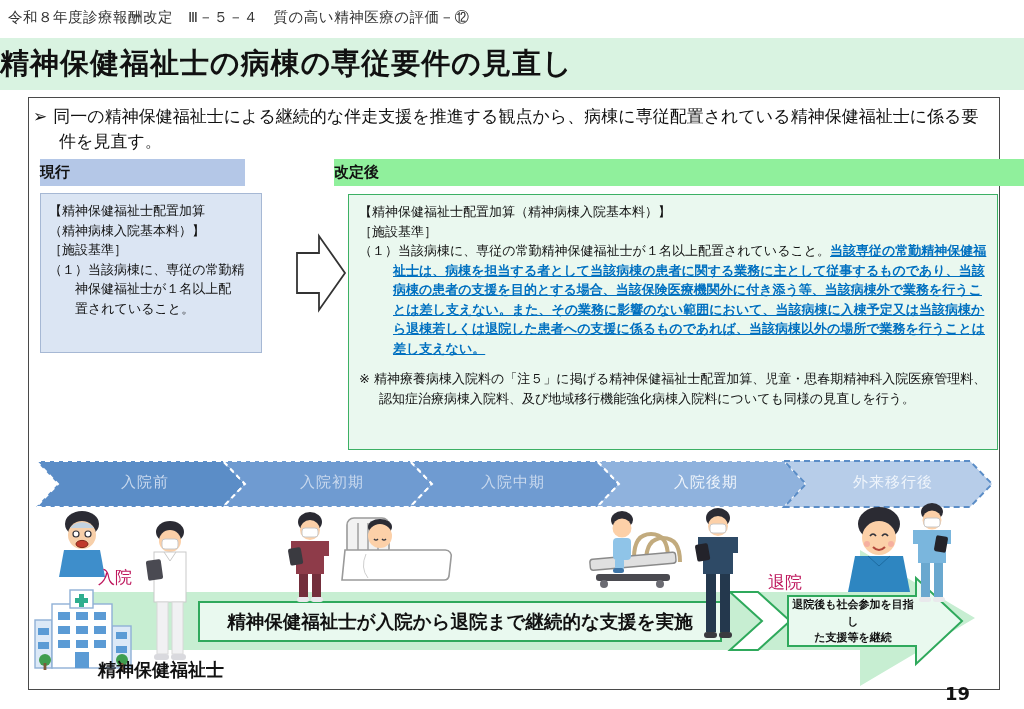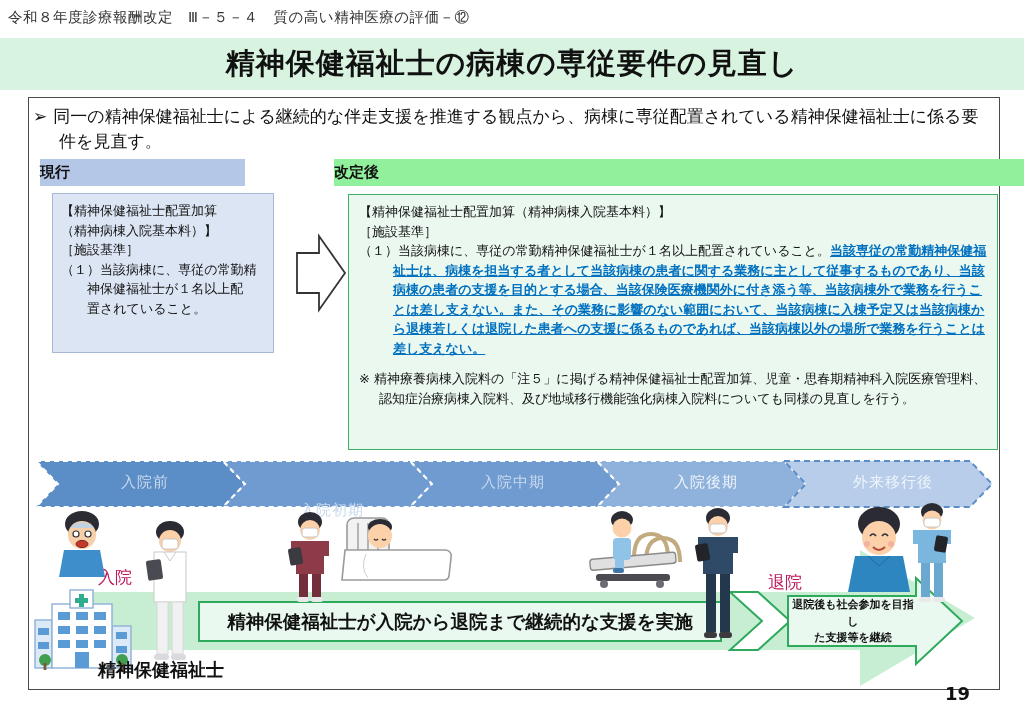--- a/index.html
+++ b/index.html
@@ -7,34 +7,34 @@
   .slide {
     position:relative; width:1024px; height:709px; background:#ffffff;
     font-family:"DejaVu Sans","Liberation Sans",sans-serif; color:#1a1a1a;
     overflow:hidden;
   }
   .abs { position:absolute; }
 
   .doc-header { left:8px; top:8px; width:1000px; font-size:14.5px; color:#333; letter-spacing:0.5px; }
 
   .title-bar { left:0; top:38px; width:1024px; height:52px; background:#d9f3e1;
-    display:flex; align-items:center; justify-content:center; }
+    display:flex; align-items:center; justify-content:flex-start; }
   .title-bar h1 { font-size:29px; font-weight:bold; color:#111; letter-spacing:1px; }
 
   .outer-box { left:28px; top:97px; width:972px; height:593px; border:1.6px solid #4a4a4a; background:#fff; }
 
   .lead { left:33px; top:104px; width:960px; font-size:17px; line-height:1.45;
     padding-left:26px; text-indent:-26px; color:#111; }
   .lead .marker { margin-right:6px; }
 
   .col-header { height:27px; line-height:27px; font-weight:bold; font-size:15px; color:#111; }
   .current-header { left:40px; top:159px; width:205px; background:#b4c7e7; }
   .revised-header { left:298px; top:159px; width:700px; background:#90f09c;margin-left:36px; }
 
-  .current-box { left:52px; top:193px; width:222px; height:160px; background:#dbe5f3;
+  .current-box { left:40px; top:193px; width:222px; height:160px; background:#dbe5f3;
     border:1px solid #a6b8d4; padding:7px 8px; font-size:13px; line-height:1.5;
     white-space:pre-line; color:#111; }
 
   .revised-box { left:348px; top:194px; width:650px; height:256px; background:#eaf8ef;
     border:1.6px solid #3cb064; padding:7px 10px 6px 10px; font-size:13px; line-height:1.5; color:#111; }
   .revised-box .hang-item { padding-left:34px; text-indent:-34px; }
   .revised-box .hang-note { margin-top:11px; padding-left:20px; text-indent:-20px; }
   .blue-ins { color:#0070c0; font-weight:bold; text-decoration:underline; }
 
   .phase-label { top:473px; width:150px; text-align:center; font-size:15px; letter-spacing:1px; }
@@ -88,21 +88,21 @@
   </div>
 
   <svg class="abs" style="left:35px; top:460px;" width="960" height="48" viewBox="0 0 960 48">
     <polygon points="1,1 188,1 210,24 188,47 1,47 23,24" fill="#5b8dc7" stroke="#ffffff" stroke-width="2" stroke-dasharray="5 4"></polygon>
     <polygon points="188,1 375,1 397,24 375,47 188,47 210,24" fill="#6f9bd1" stroke="#ffffff" stroke-width="2" stroke-dasharray="5 4"></polygon>
     <polygon points="375,1 562,1 584,24 562,47 375,47 397,24" fill="#6f9bd1" stroke="#ffffff" stroke-width="2" stroke-dasharray="5 4"></polygon>
     <polygon points="562,1 749,1 771,24 749,47 562,47 584,24" fill="#8fb2dd" stroke="#ffffff" stroke-width="2" stroke-dasharray="5 4"></polygon>
     <polygon points="749,1 935,1 957,24 935,47 749,47 771,24" fill="#b7cde9" stroke="#5b8dc7" stroke-width="2" stroke-dasharray="6 4"></polygon>
   </svg>
   <div class="abs phase-label phase-dim" style="left:70px;">入院前</div>
-  <div class="abs phase-label phase-dim" style="left:257px;margin-top:28px;">入院初期</div>
+  <div class="abs phase-label phase-dim" style="left:257px;">入院初期</div>
   <div class="abs phase-label phase-dim" style="left:438px;">入院中期</div>
   <div class="abs phase-label phase-light" style="left:631px;">入院後期</div>
   <div class="abs phase-label phase-light" style="left:818px;">外来移行後</div>
 
   <svg class="abs" style="left:30px; top:498px;" width="970" height="205" viewBox="0 0 970 205">
     <polygon points="58,94 830,94 830,52 945,120 830,188 830,152 58,152" fill="#c7eed2"></polygon>
     <polygon points="700,94 728,94 760,123 728,152 700,152 732,123" fill="#ffffff" stroke="#2fa95c" stroke-width="2"></polygon>
     <polygon points="758,98 886,98 886,80 932,123 886,166 886,148 758,148" fill="#e9f9ef" stroke="#2fa95c" stroke-width="2"></polygon>
   </svg>
 

